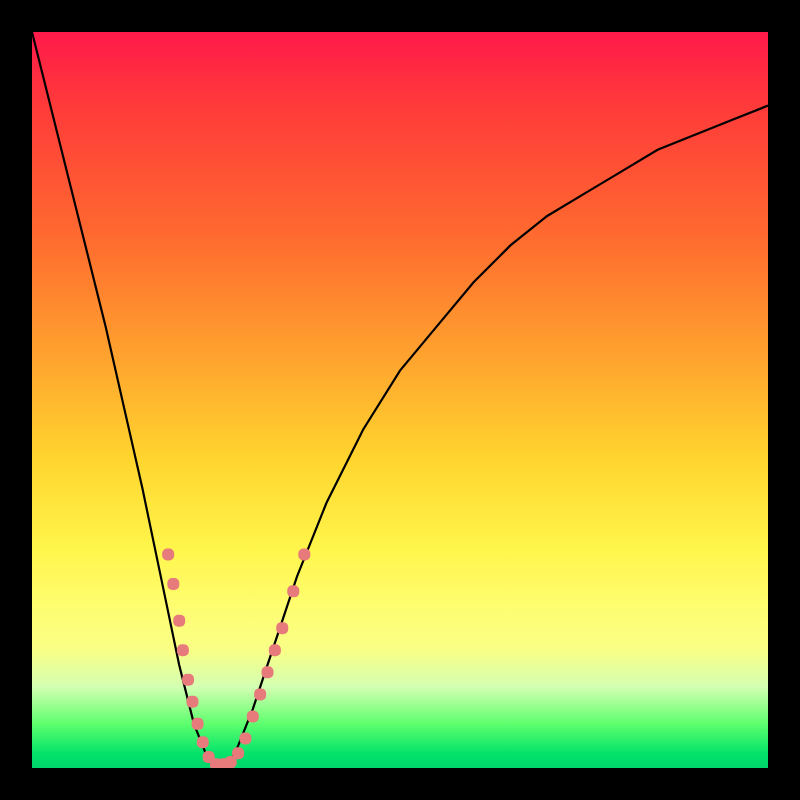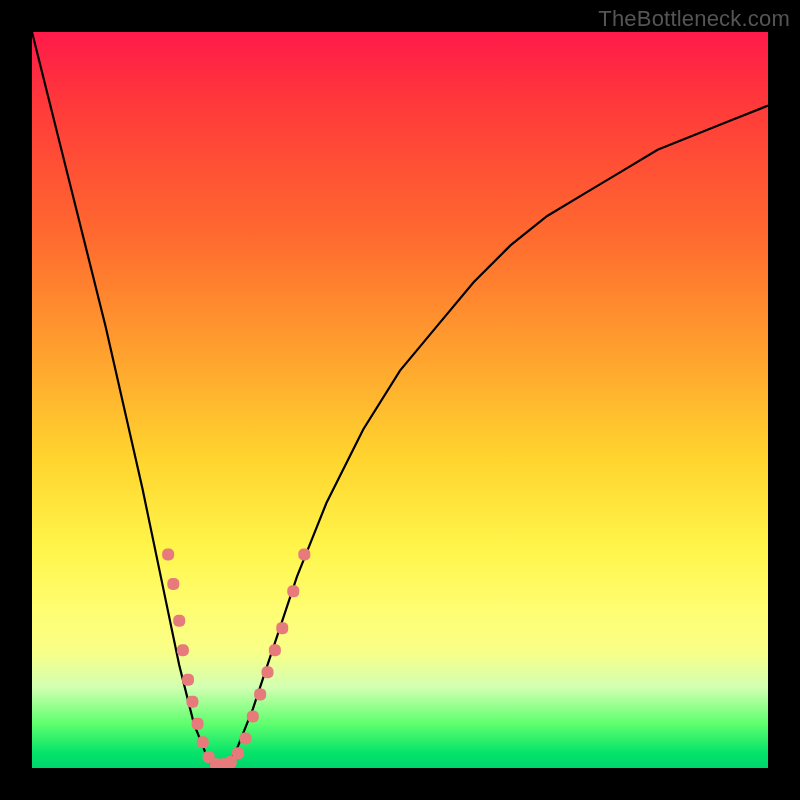--- a/index.html
+++ b/index.html
@@ -88,14 +88,13 @@
           <rect x="214.80" y="678.48" width="12" height="12" rx="5" ry="5" fill="#e77b7b"></rect>
           <rect x="222.16" y="656.40" width="12" height="12" rx="5" ry="5" fill="#e77b7b"></rect>
           <rect x="229.52" y="634.32" width="12" height="12" rx="5" ry="5" fill="#e77b7b"></rect>
           <rect x="236.88" y="612.24" width="12" height="12" rx="5" ry="5" fill="#e77b7b"></rect>
           <rect x="244.24" y="590.16" width="12" height="12" rx="5" ry="5" fill="#e77b7b"></rect>
           <rect x="255.28" y="553.36" width="12" height="12" rx="5" ry="5" fill="#e77b7b"></rect>
           <rect x="266.32" y="516.56" width="12" height="12" rx="5" ry="5" fill="#e77b7b"></rect>
         </g>
     </svg>
   </div>
-  <div class="attribution">TheBottleneck.com</div>
 </div>
 
 </body></html>

